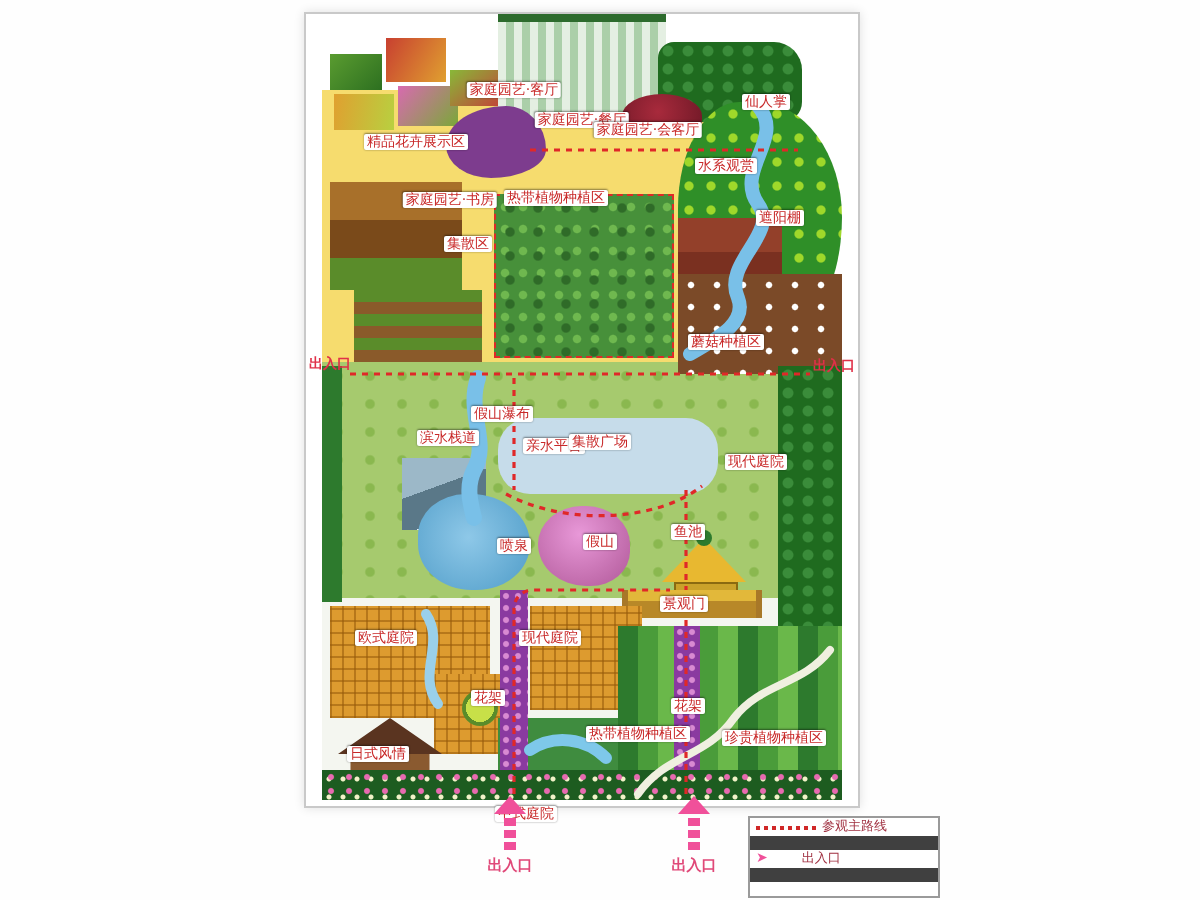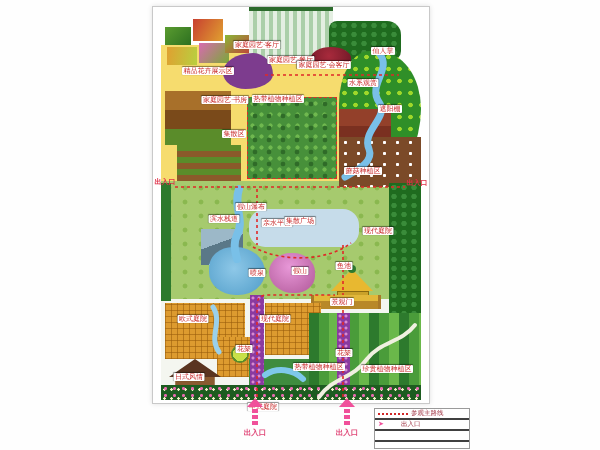--- a/index.html
+++ b/index.html
@@ -51,21 +51,21 @@
   
   .entrance{position:absolute;z-index:8;width:26px;text-align:center;}
   .arrow-head{width:0;height:0;border-left:8px solid transparent;border-right:8px solid transparent;
      border-bottom:9px solid #f0509a;margin:0 auto;}
   .arrow-dash{width:6px;height:4px;background:#f0509a;margin:2px auto 0 auto;}
   .entrance-label{margin-top:3px;font-size:7.5px;font-weight:bold;color:#e04878;}
 
   
   #legend{position:absolute;left:374px;top:408px;width:94px;height:39px;background:#fff;
      border:1px solid #9a9a9a;z-index:8;font-size:6.5px;}
-  .lg-row{height:9px;border-bottom:2px solid #404040;display:flex;align-items:center;padding:0 3px;gap:3px;}
+  .lg-row{height:9px;border-bottom:7px solid #404040;display:flex;align-items:center;padding:0 3px;gap:3px;}
   .lg-row:last-child{border-bottom:none;}
   .lg-dotted{width:30px;border-top:2px dotted #d02828;height:0;}
   .lg-arrow{color:#f0509a;font-size:7px;line-height:1;}
   .lg-text{color:#a03040;}
 </style>
 </head>
 <body>
 
 <div id="canvas">
 
@@ -134,21 +134,21 @@
       </g>
     </svg>
 
     <div id="label-layer">
         <span class="map-label" style="left: 55px; top: 64px;">精品花卉展示区</span>
         <span class="map-label" style="left: 104px; top: 38px;">家庭园艺·客厅</span>
         <span class="map-label" style="left: 138px; top: 53px;">家庭园艺·餐厅</span>
         <span class="map-label" style="left: 171px; top: 58px;">家庭园艺·会客厅</span>
         <span class="map-label" style="left: 72px; top: 93px;">家庭园艺·书房</span>
         <span class="map-label" style="left: 125px; top: 92px;">热带植物种植区</span>
-        <span class="map-label" style="left: 81px; top: 127px; text-align: center;">集散区</span>
+        <span class="map-label" style="left: 81px; top: 115px; text-align: center;">集散区</span>
         <span class="map-label" style="left: 230px; top: 44px;">仙人掌</span>
         <span class="map-label" style="left: 210px; top: 76px;">水系观赏</span>
         <span class="map-label" style="left: 237px; top: 102px;">遮阳棚</span>
         <span class="map-label" style="left: 210px; top: 164px;">蘑菇种植区</span>
         <span class="map-label plain" style="left: 12px; top: 175px;">出入口</span>
         <span class="map-label plain" style="left: 264px; top: 176px;">出入口</span>
         <span class="map-label" style="left: 71px; top: 212px;">滨水栈道</span>
         <span class="map-label" style="left: 98px; top: 200px;">假山瀑布</span>
         <span class="map-label" style="left: 124px; top: 216px;">亲水平台</span>
         <span class="map-label" style="left: 147px; top: 214px;">集散广场</span>

